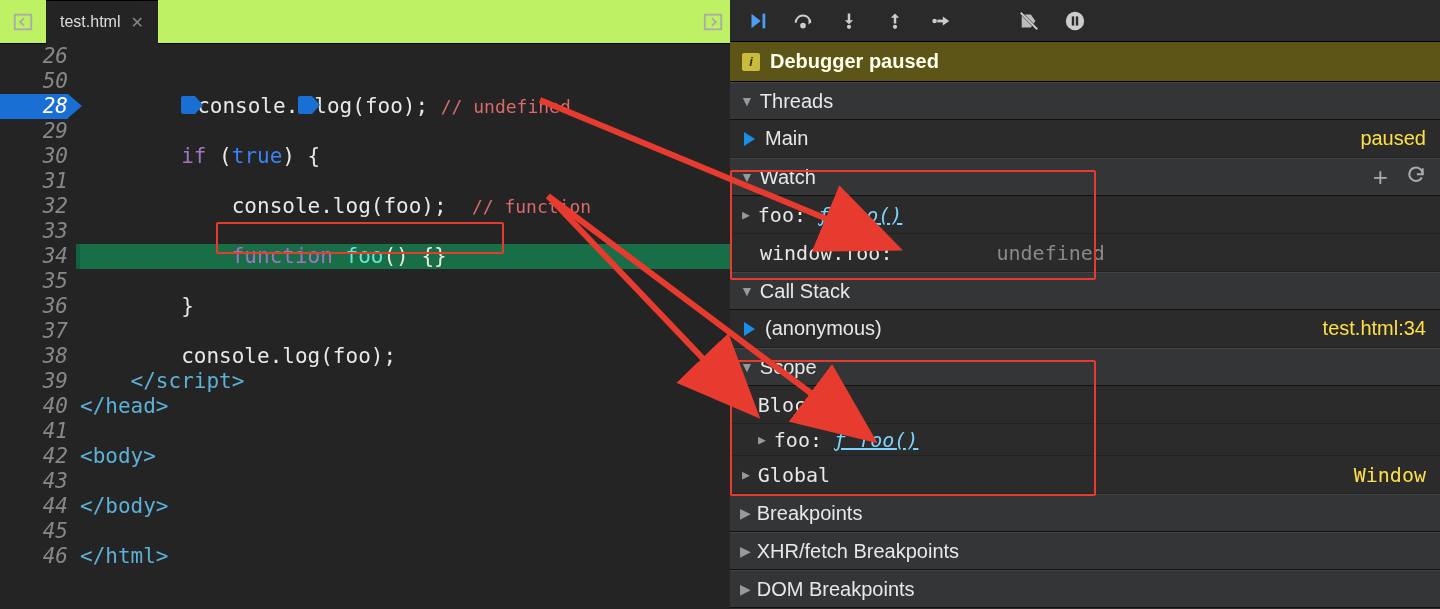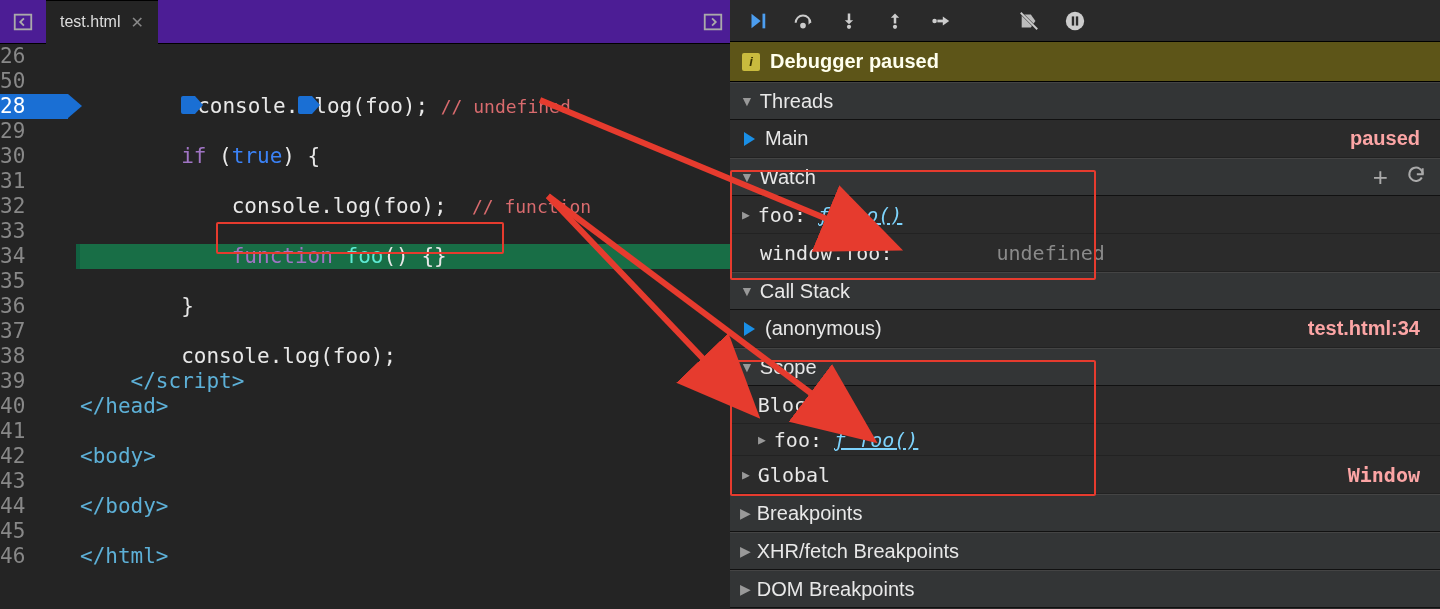--- a/index.html
+++ b/index.html
@@ -11,39 +11,39 @@
   color: #e8e8e8;
   overflow: hidden;
   position: relative;
 }
 .app { display: flex; width: 100%; height: 100%; }
 .left { width: 730px; display: flex; flex-direction: column; background: #242424; }
 .right { flex: 1; display: flex; flex-direction: column; background: #2a2a2a; }
 
 
 .tabbar {
-  height: 44px; display: flex; align-items: center; background: #4c1d95;
+  height: 44px; display: flex; align-items: center; background: #bef264;
   border-bottom: 1px solid #000; padding-left: 6px;
 }
 .nav-icon {
   width: 34px; height: 34px; display: flex; align-items: center; justify-content: center;
   color: #aaa; cursor: pointer;
 }
 .tab {
   display: flex; align-items: center; height: 44px; padding: 0 14px;
   background: #242424; color: #ddd; margin-left: 6px; gap: 10px;
   border-top: 1px solid #000;
 }
 .tab-close { color: #888; cursor: pointer; }
 .tabbar-spacer { flex: 1; }
 .svg-icon { width: 22px; height: 22px; }
 
 
 .editor { flex: 1; display: flex; font-family: Menlo, Consolas, monospace; font-size: 21px; }
-.gutter { width: 76px; color: #888; padding-right: 8px; user-select: none; }
+.gutter { width: 76px; text-align: right; color: #888; padding-right: 8px; user-select: none; font-style: italic; }
 .gutter div { height: 25px; line-height: 25px; position: relative; }
 .gutter .bp-line {
   background: #1a6fd4; color: #fff;
 }
 .gutter .bp-line::after {
   content: ""; position: absolute; right: -14px; top: 0; width: 0; height: 0;
   border-top: 12.5px solid transparent; border-bottom: 12.5px solid transparent;
   border-left: 14px solid #1a6fd4;
 }
 .code { flex: 1; position: relative; }
@@ -106,30 +106,30 @@
   height: 38px; display: flex; align-items: center; padding: 0 14px 0 10px;
   background: #333536; border-top: 1px solid #444; border-bottom: 1px solid #111;
   font-size: 20px; color: #e8e8e8;
 }
 .section-hdr .tri { margin-right: 6px; color: #999; font-size: 14px; }
 .section-hdr .spacer { flex: 1; }
 .hdr-icon { color: #aaa; margin-left: 18px; cursor: pointer; }
 
 .section-body { background: #2b2b2b; }
 .row {
-  height: 38px; display: flex; align-items: center; padding: 0 20px 0 12px;
+  height: 38px; display: flex; align-items: center; padding: 0 14px 0 12px;
   font-size: 20px; color: #e8e8e8; border-bottom: 1px solid #222;
 }
 .row .tri { margin-right: 8px; color: #999; font-size: 13px; }
 .row .arrow-cur {
   width: 0; height: 0; border-top: 7px solid transparent; border-bottom: 7px solid transparent;
   border-left: 11px solid #1a8fe6; margin-right: 10px; margin-left: 2px;
 }
 .row .spacer { flex: 1; }
-.row .dim { color: #fca5a5; font-weight: bold; }
+.row .dim { color: #fde047; }
 .mono { font-family: Menlo, Consolas, monospace; }
 .val-undef { color: #8a8a8a; }
 .val-fn { font-style: italic; color: #7dd3fc; text-decoration: underline; }
 
 .indent-1 { padding-left: 28px; }
 
 </style>
 </head>
 <body>
 

